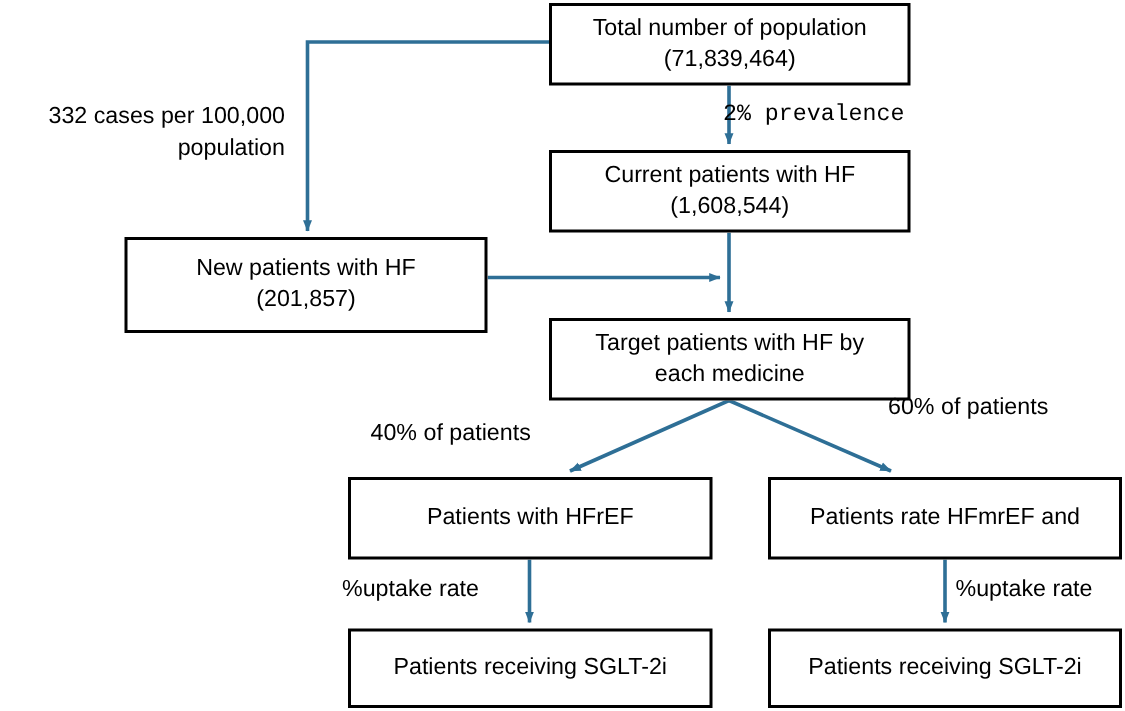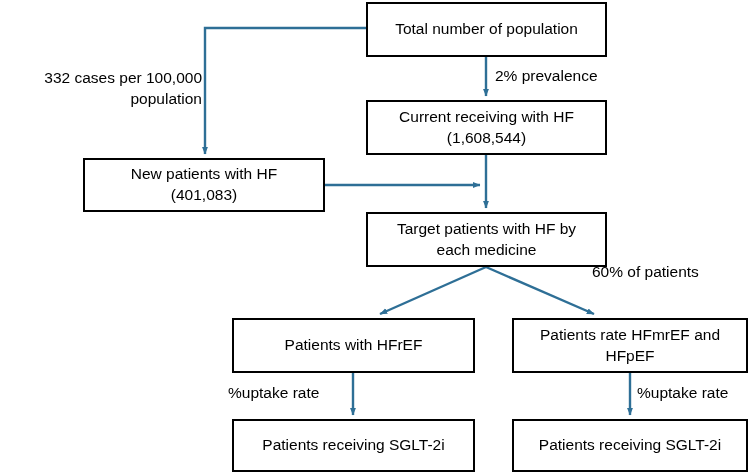--- a/index.html
+++ b/index.html
@@ -31,21 +31,21 @@
   }
   .box span { display: block; width: 100%; }
   .label {
     position: absolute;
     color: #000000;
     font-size: 15.5px;
     line-height: 1.35;
     white-space: pre-line;
     z-index: 4;
   }
-  .label.right { text-align: right; padding-left: 12px; }
+  .label.right { text-align: right; }
   svg.edges {
     position: absolute;
     left: 0;
     top: 0;
     width: 750px;
     height: 474px;
     z-index: 1;
   }
 </style>
 </head>
@@ -73,74 +73,75 @@
     <path d="M486,267 L594,314" fill="none" stroke="#2e6f96" stroke-width="2.4" marker-end="url(#arrowhead)"></path>
 
     <path d="M353,373 L353,415" fill="none" stroke="#2e6f96" stroke-width="2.4" marker-end="url(#arrowhead)"></path>
 
     <path d="M630,373 L630,415" fill="none" stroke="#2e6f96" stroke-width="2.4" marker-end="url(#arrowhead)"></path>
   </svg>
 
   <div class="box" style="left:366px; top:2px; width:241px; height:55px;">
     <span>
       <span>Total number of population</span>
+      <span>(71,839,464)</span>
     </span>
   </div>
 
   <div class="box" style="left:366px; top:100px; width:241px; height:55px;">
     <span>
-      <span>Current receiving with HF</span>
+      <span>Current patients with HF</span>
       <span>(1,608,544)</span>
     </span>
   </div>
 
-  <div class="box" style="left:83px; top:158px; width:242px; height:54px;align-items:center;">
+  <div class="box" style="left:83px; top:158px; width:242px; height:64px;align-items:center;">
     <span>
       <span>New patients with HF</span>
-      <span>(401,083)</span>
+      <span>(201,857)</span>
     </span>
   </div>
 
   <div class="box" style="left:232px; top:318px; width:243px; height:55px;">
     <span>
       <span>Patients with HFrEF</span>
     </span>
   </div>
 
   <div class="box" style="left:366px; top:212px; width:241px; height:55px;">
     <span>
       <span>Target patients with HF by</span>
       <span>each medicine</span>
     </span>
   </div>
 
   <div class="box" style="left:512px; top:318px; width:236px; height:55px;">
     <span>
       <span>Patients rate HFmrEF and</span>
-      <span>HFpEF</span>
     </span>
   </div>
 
   <div class="box" style="left:232px; top:419px; width:243px; height:53px;">
     <span>
       <span>Patients receiving SGLT-2i</span>
     </span>
   </div>
 
   <div class="box" style="left:512px; top:419px; width:236px; height:53px;">
     <span>
       <span>Patients receiving SGLT-2i</span>
     </span>
   </div>
 
   <div class="label right" style="left:0px; top:68px; width:190px;">332 cases per 100,000
 population</div>
 
-  <div class="label" style="left:495px; top:66px;">2% prevalence</div>
+  <div class="label" style="left:482px; top:66px;font-family:Liberation Mono, monospace;">2% prevalence</div>
 
+  <div class="label" style="left:247px; top:279px;">40% of patients</div>
 
   <div class="label" style="left:592px; top:262px;">60% of patients</div>
 
   <div class="label" style="left:228px; top:383px;">%uptake rate</div>
 
   <div class="label" style="left:637px; top:383px;">%uptake rate</div>
 
 </div>
 
 </body></html>

